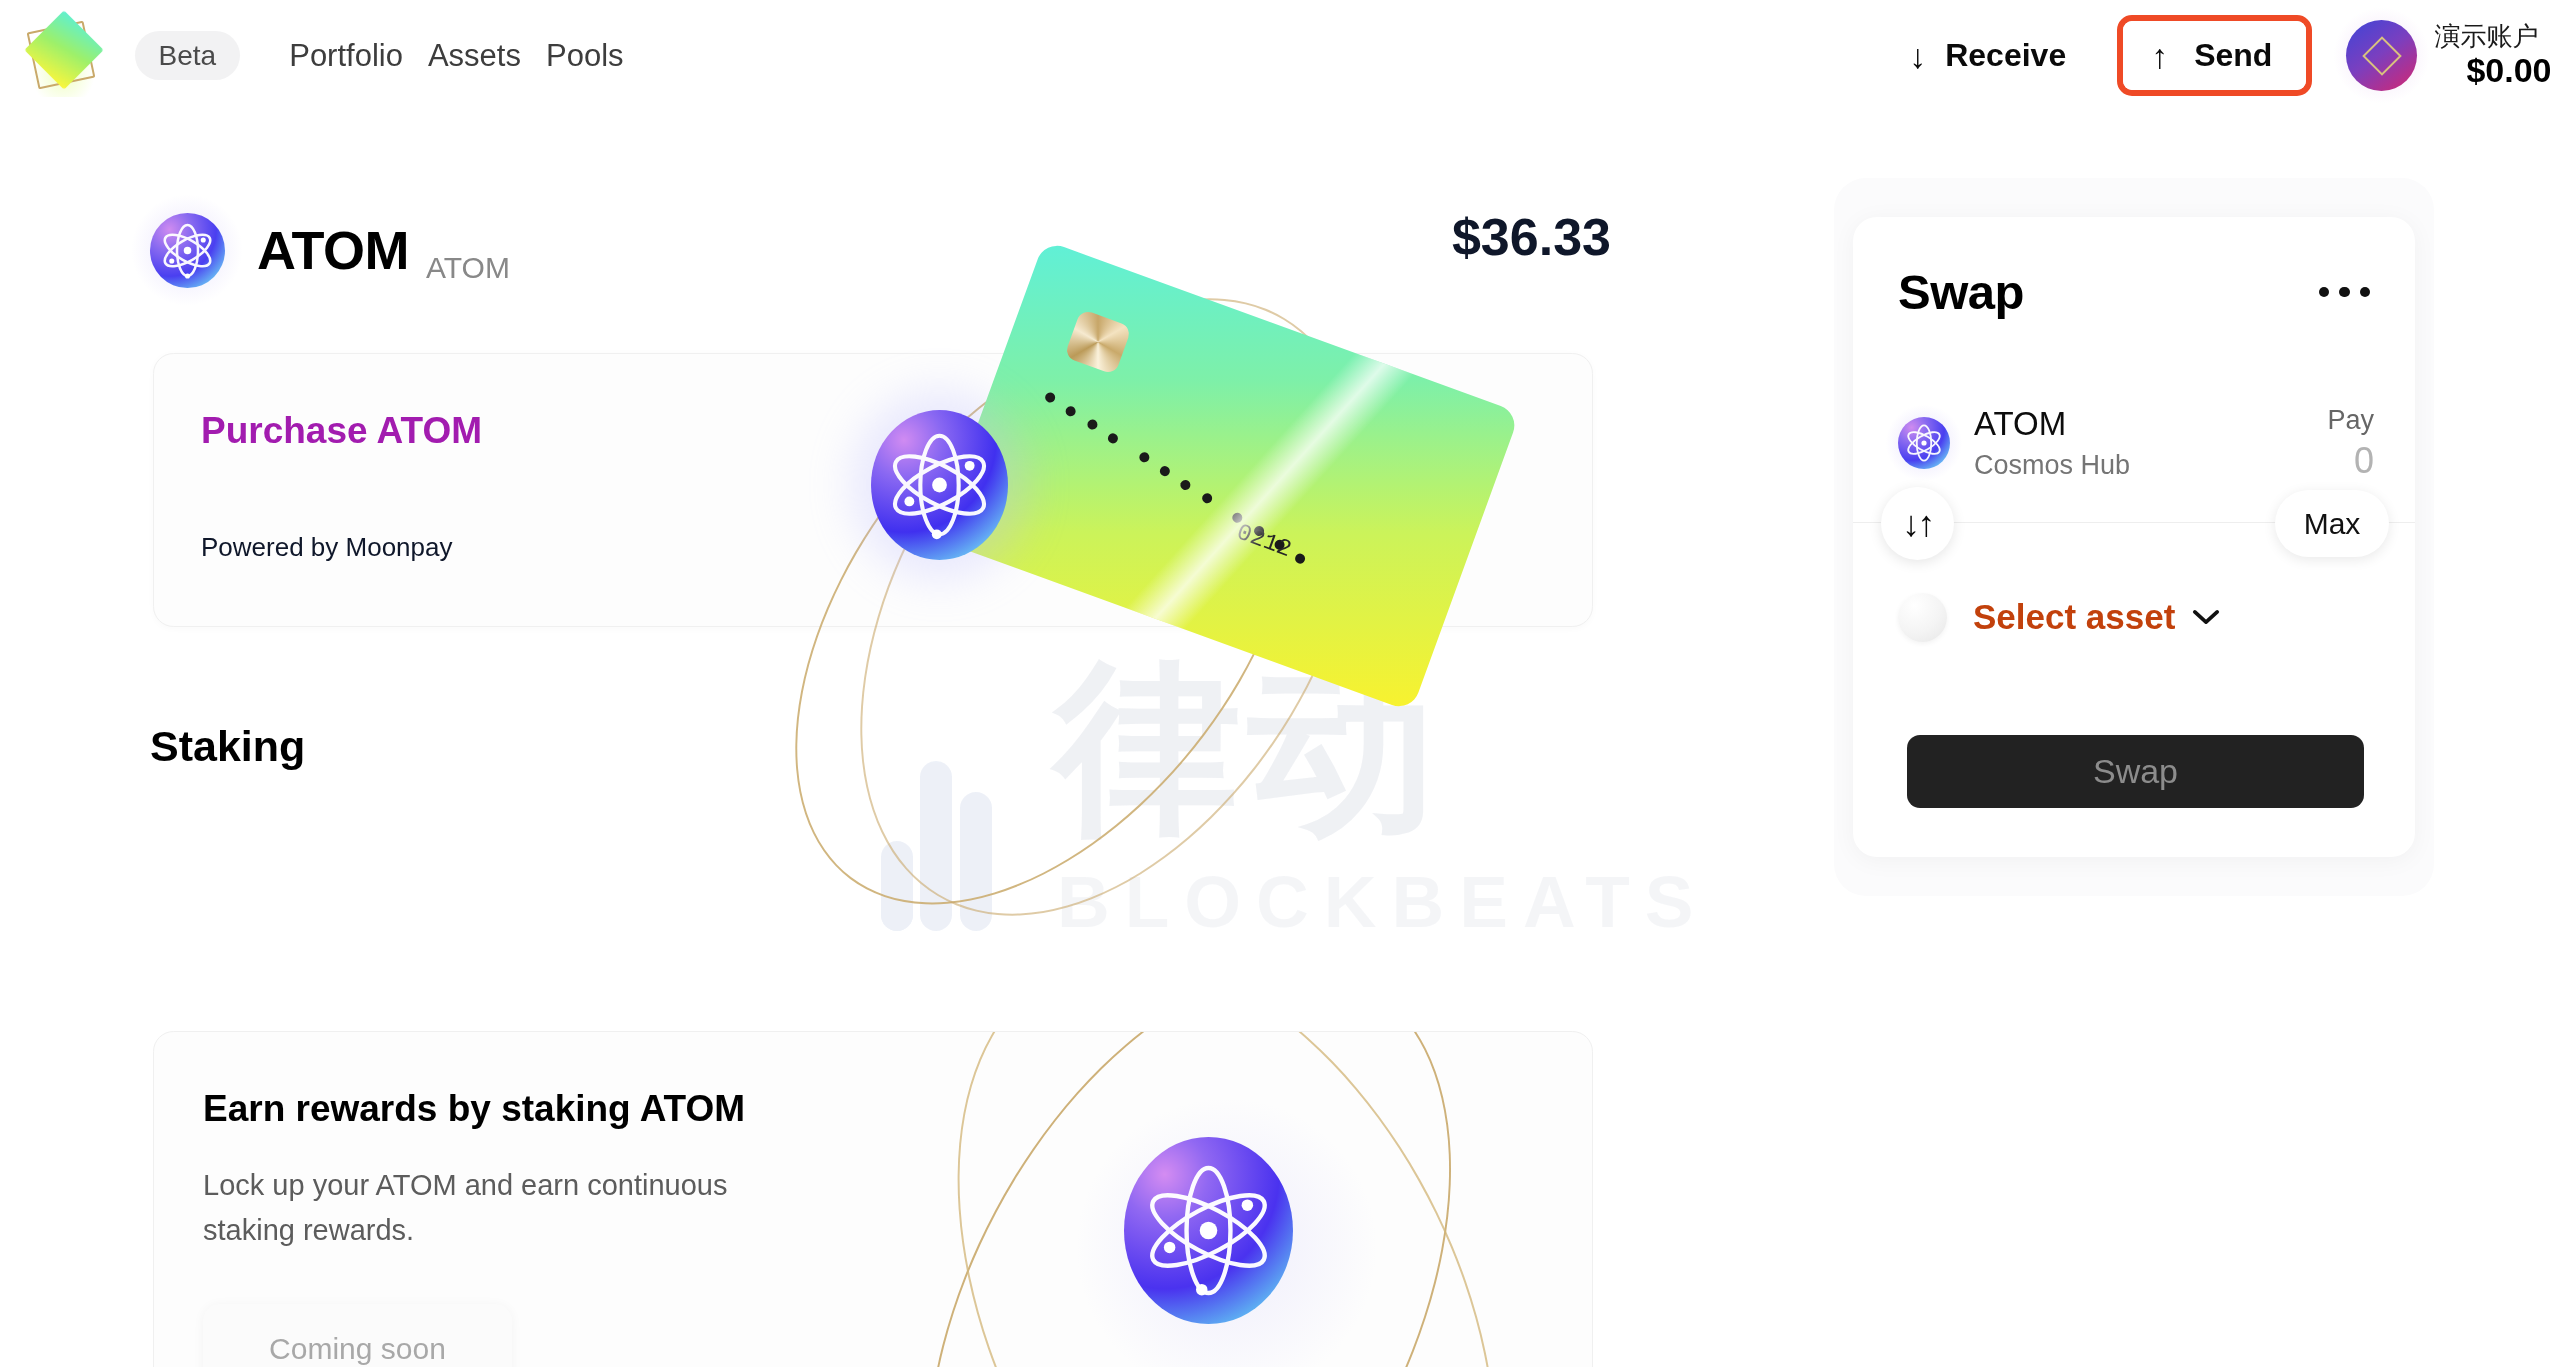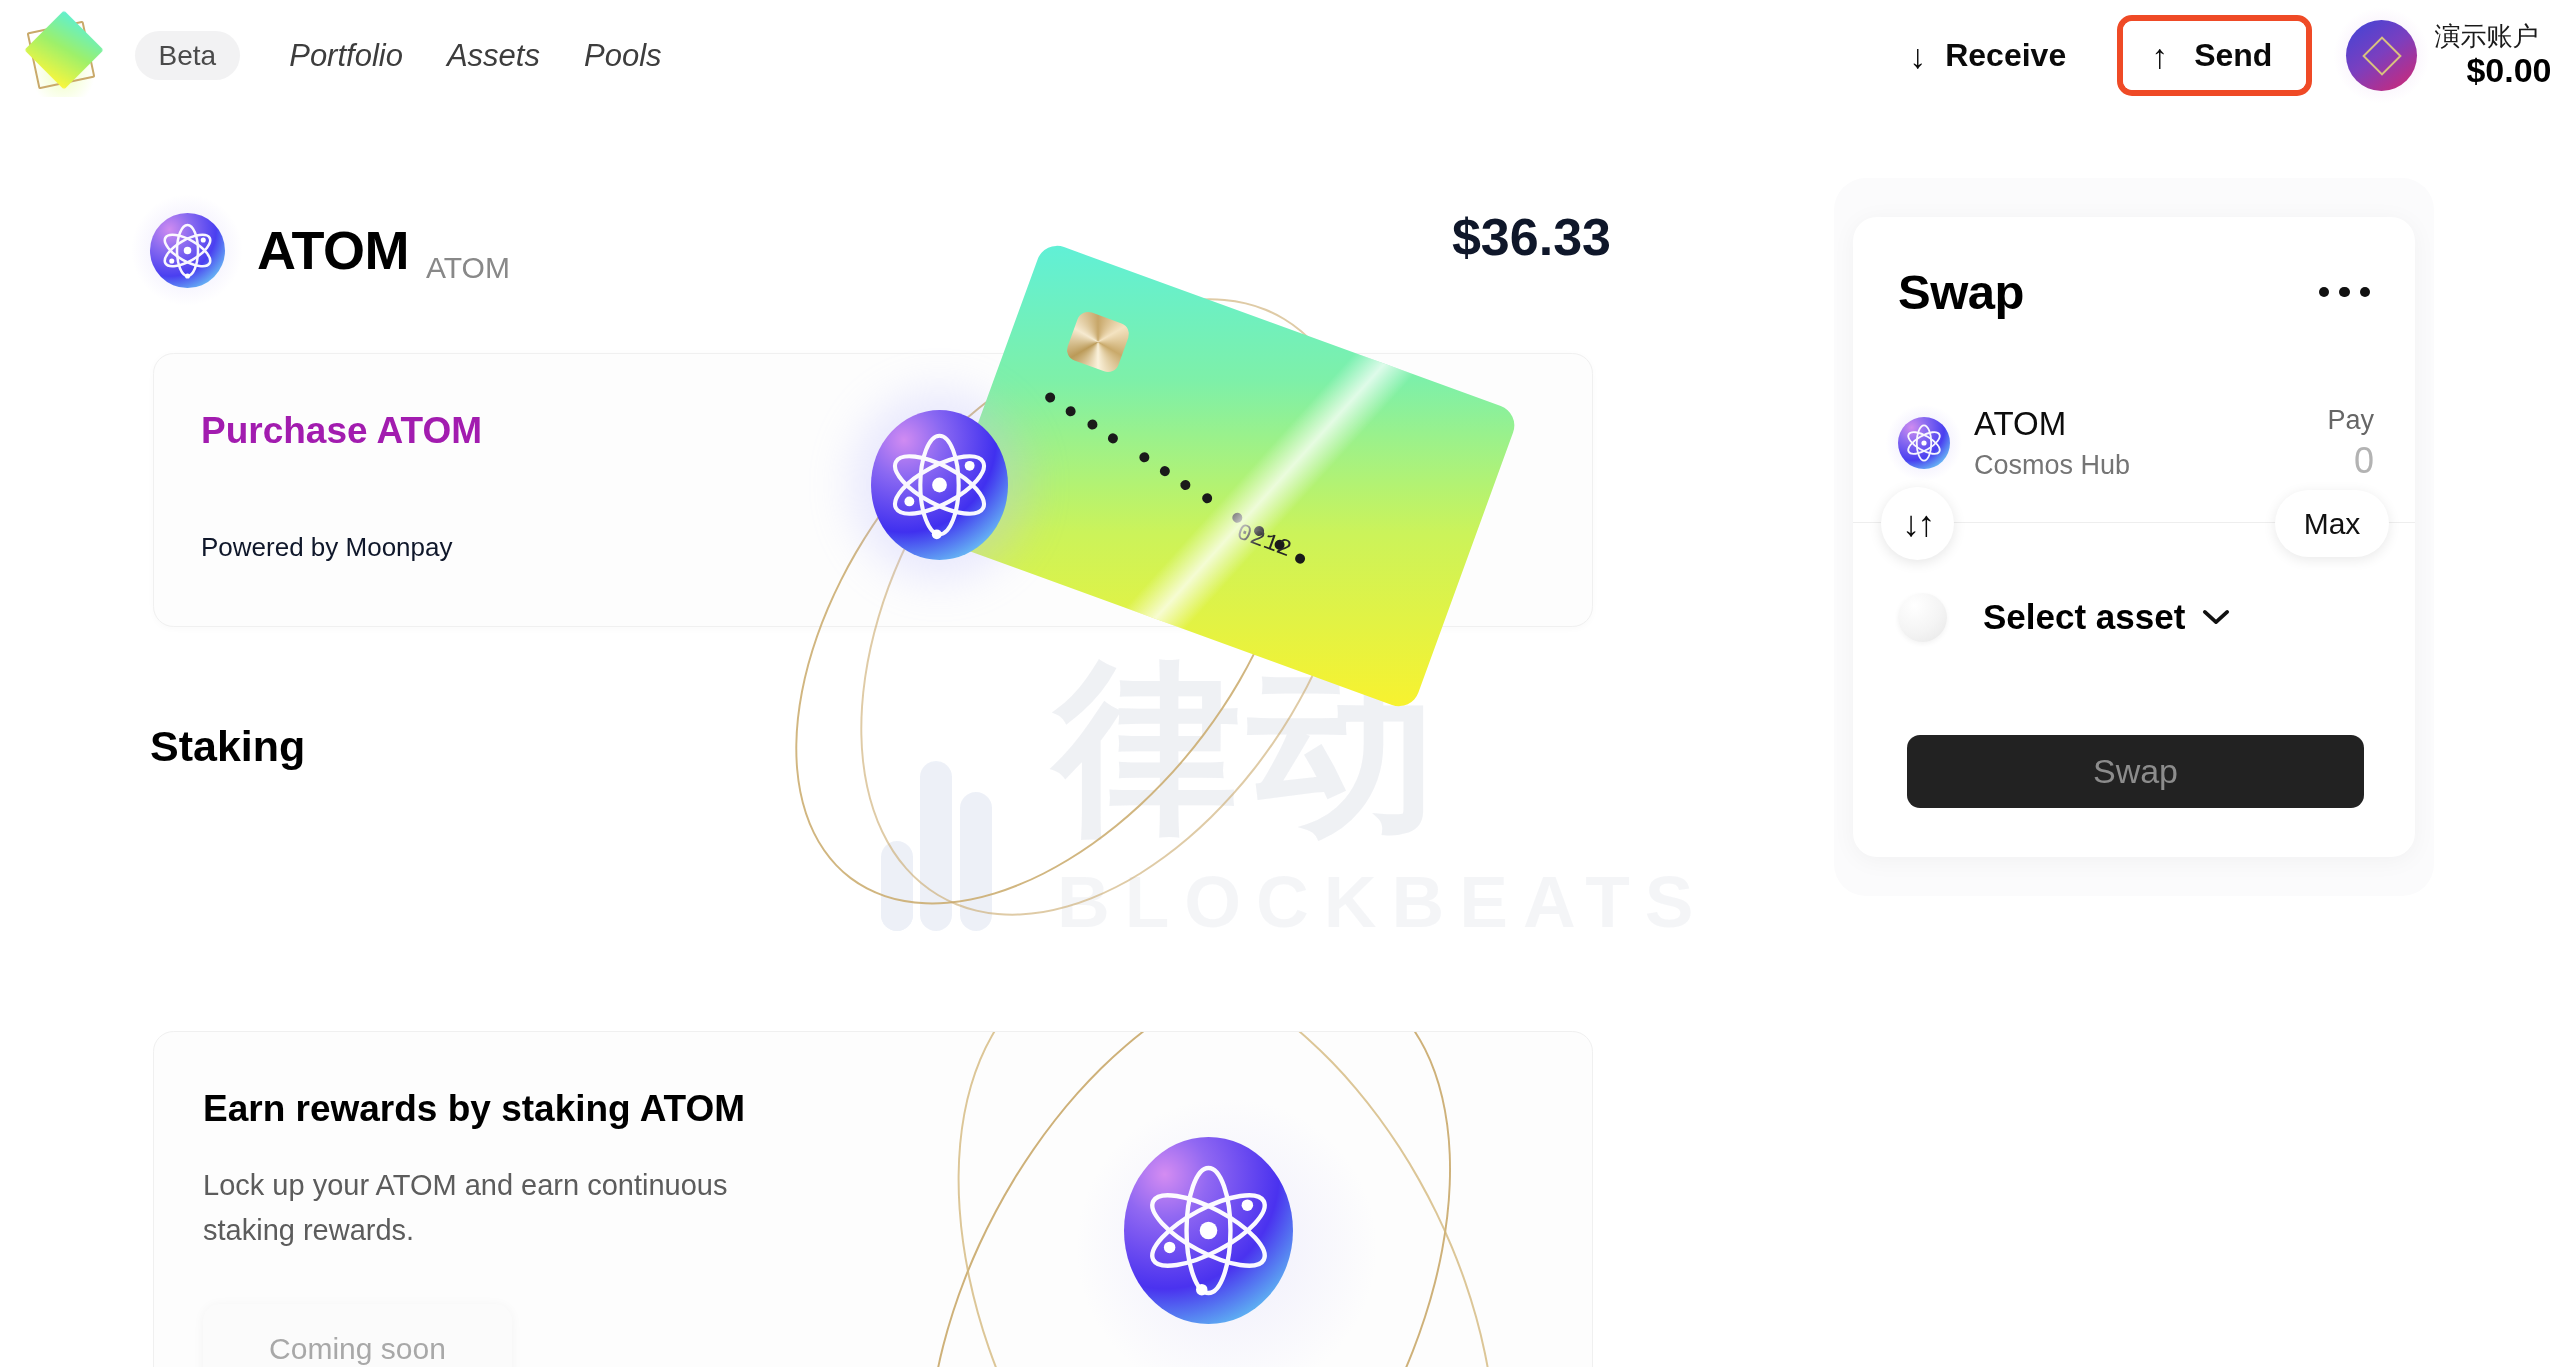--- a/index.html
+++ b/index.html
@@ -33,21 +33,21 @@
   }
   .logo-glow {
     position: absolute; left: 9.4px; top: 28px; width: 66px; height: 58px;
     background: radial-gradient(ellipse at 50% 60%, rgba(220,255,120,.45), rgba(255,255,255,0) 68%);
   }
   .beta-pill {
     margin-left: 24px; background: #f2f2f3; color: #4a4a4a;
     border-radius: 28px; padding: 10.3px 24px; font-size: 28px; line-height: 1;
     flex: 0 0 auto;
   }
-  .nav { display: flex; align-items: center; margin-left: 49px; gap: 44px; font-style: italic; }
+  .nav { display: flex; align-items: center; margin-left: 49px; gap: 25px; }
   .nav-item { font-size: 31px; color: #3d3d3d; cursor: pointer; white-space: nowrap; }
 
   .header-right {
     position: absolute; right: 17px; top: 0; height: 111px;
     display: flex; align-items: center; gap: 0;
   }
   .receive-btn {
     display: flex; align-items: center; gap: 19px;
     font-size: 32px; font-weight: bold; color: #0a0a0a; cursor: pointer;
     padding: 13px 19px;
@@ -253,21 +253,21 @@
   }
 
   .select-row {
     position: absolute; left: 45px; top: 367px; height: 66px; display: flex; align-items: center; cursor: pointer;
   }
   .select-ball {
     width: 49px; height: 49px; border-radius: 50%;
     background: radial-gradient(circle at 34% 26%, #ffffff 0%, #f4f4f4 55%, #e6e6e6 100%);
     box-shadow: 0 1.9px 5.6px rgba(0,0,0,.05); flex: 0 0 auto;
   }
-  .select-label { font-size: 35px; font-weight: bold; color: #000000; margin-left: 36px; }
+  .select-label { font-size: 35px; font-weight: bold; color: #c2410c; margin-left: 26px; }
   .chev { margin-left: 17px; font-size: 25px; color: #111; line-height: 1; }
 
   .swap-submit {
     position: absolute; left: 54px; top: 518px; width: 457px; height: 73px;
     background: #222222; border-radius: 13px;
     display: flex; align-items: center; justify-content: center;
     font-size: 34px; color: #8c8c8c; cursor: pointer;
   }
 </style>
 </head>

